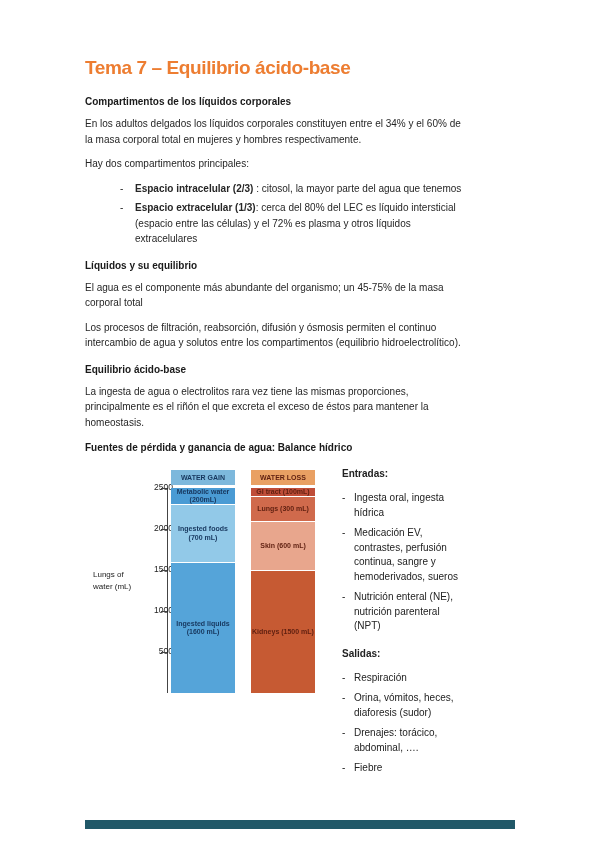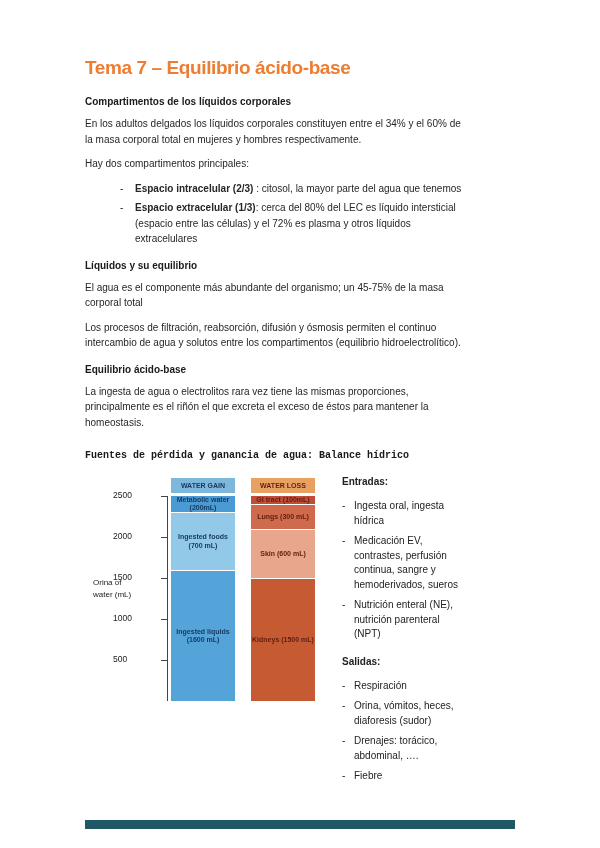--- a/index.html
+++ b/index.html
@@ -6,35 +6,35 @@
   html, body { width: 600px; height: 848px; background: #ffffff; }
   body { font-family: "Liberation Sans", sans-serif; color: #262626; }
 
   .page { position: relative; width: 552px; height: 848px; background: #ffffff; overflow: hidden; }
   .content { padding: 57px 85px 0 85px; }
 
   .doc-title { font-size: 19px; font-weight: 700; letter-spacing: -0.4px; }
 
   .heading { font-size: 10px; font-weight: 700; color: #1a1a1a; margin-top: 17px; }
   .sp-xl { margin-top: 13px; }
-  .sp-xxl { margin-top: 20px; font-family: Liberation Mono, monospace; }
+  .sp-xxl { margin-top: 12px; }
 
   .body-text { font-size: 10px; line-height: 1.55; margin-top: 9px; }
 
   .dash-list { margin-top: 9px; padding-left: 35px; font-size: 10px; }
   .dash-item { display: flex; margin-top: 4px; line-height: 1.55; }
   .dash-item .dash { width: 15px; flex: 0 0 auto; }
   .item-text b { font-weight: 700; }
 
   .figure-row { display: flex; margin-top: 10px; }
 
   .chart { position: relative; width: 245px; height: 238px; flex: 0 0 auto; }
   .chart-ylabel { position: absolute; left: 8px; top: 106px; font-size: 8px; line-height: 1.45; color: #222; }
   .chart-axis { position: absolute; left: 82px; top: 25px; width: 1px; height: 205px; background: #444; }
-  .ytick-label { position: absolute; left: 28px; width: 40px; text-align: left; font-size: 8.5px; color: #222; }
+  .ytick-label { position: absolute; left: 48px; width: 40px; text-align: right; font-size: 8.5px; color: #222; }
   .ytick-mark { position: absolute; left: 76px; width: 6px; height: 1px; background: #444; }
   .bar-header { position: absolute; top: 7px; height: 15px; display: flex; align-items: center; justify-content: center; font-size: 7px; font-weight: 700; }
   .bar-seg { position: absolute; display: flex; align-items: center; justify-content: center; text-align: center; font-size: 7px; font-weight: 700; line-height: 1.2; overflow: visible; }
   .bar-seg span { width: 100%; }
   .seg-border { border-top: 1px solid #fff; }
 
   .side-notes { margin-left: 12px; padding-top: 5px; width: 188px; font-size: 10px; color: #222; }
   .notes-heading { font-weight: 700; margin-top: 14px; }
   .side-notes .notes-heading:first-child { margin-top: 0; }
   .note-item { display: flex; margin-top: 6px; line-height: 1.45; }
@@ -74,21 +74,21 @@
 
     <h2 class="heading sp-xl">Equilibrio ácido-base</h2>
     <p class="body-text">La ingesta de agua o electrolitos rara vez tiene las mismas proporciones, principalmente es el riñón el que excreta el exceso de éstos para mantener la homeostasis.</p>
 
     <h2 class="heading sp-xxl">Fuentes de pérdida y ganancia de agua: Balance hídrico</h2>
 
     <div class="figure-row">
 
       <div class="chart" id="chart">
         <div class="chart-ylabel">
-          <div>Orina of</div>
+          <div>Lungs of</div>
           <div>water (mL)</div>
         </div>
         <div class="chart-axis"></div>
       <div class="ytick-label" style="top: 19px;">2500</div>
           <div class="ytick-mark" style="top: 25px;"></div>
           <div class="ytick-label" style="top: 60px;">2000</div>
           <div class="ytick-mark" style="top: 66px;"></div>
           <div class="ytick-label" style="top: 101px;">1500</div>
           <div class="ytick-mark" style="top: 107px;"></div>
           <div class="ytick-label" style="top: 142px;">1000</div>

